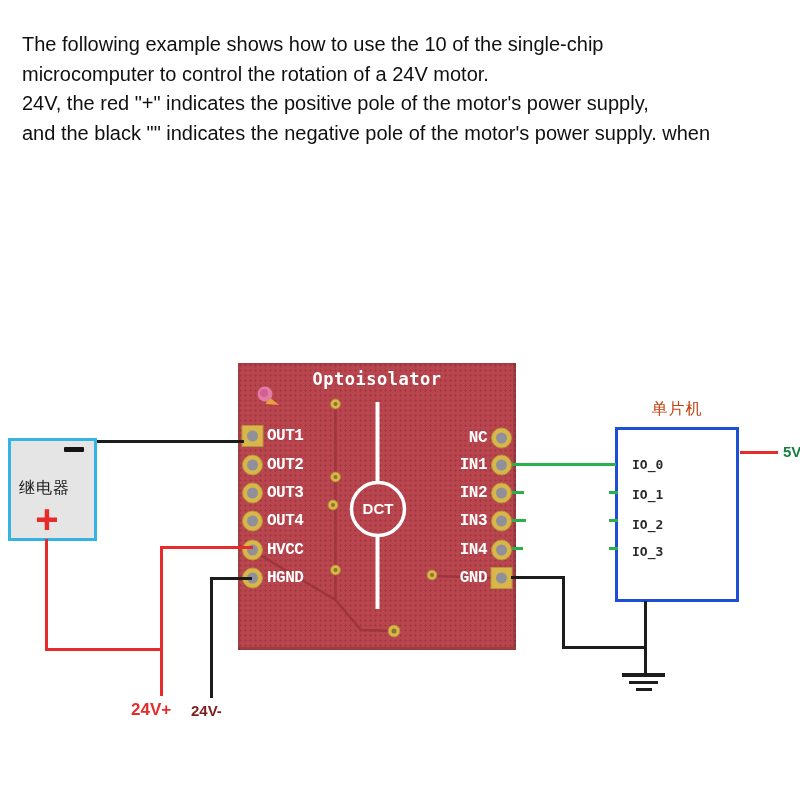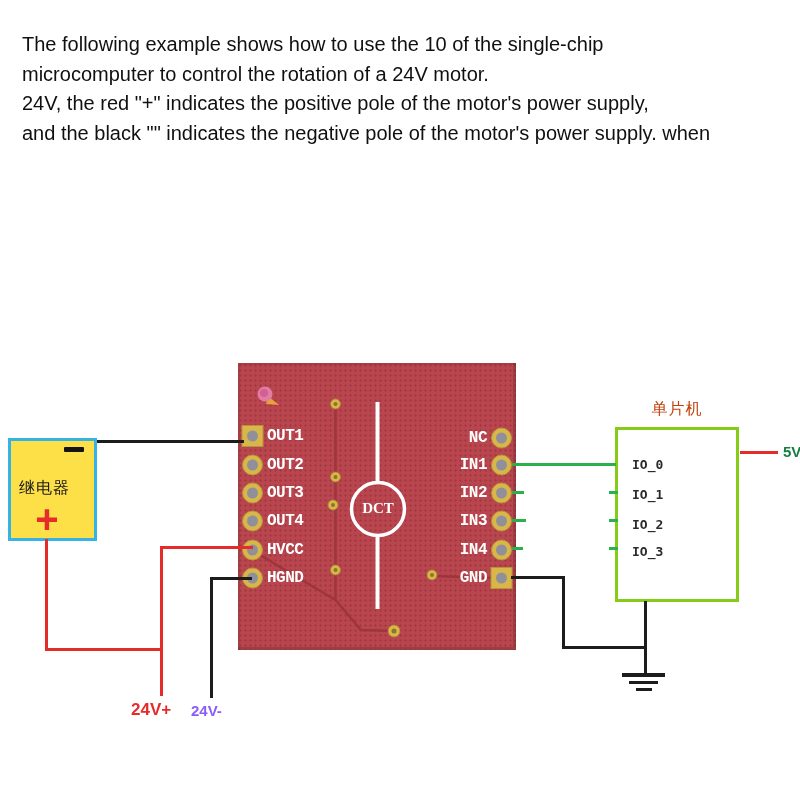--- a/index.html
+++ b/index.html
@@ -19,31 +19,31 @@
          background-size:5px 5px;
          box-shadow:inset -3px -3px 0 rgba(0,0,0,0.14), inset 2px 2px 0 rgba(0,0,0,0.10);}
   .board svg{position:absolute;left:0;top:0;}
   .btitle{position:absolute;top:6px;left:0;width:100%;text-align:center;color:#fff;
           font-family:"DejaVu Sans Mono",monospace;font-weight:bold;font-size:17px;letter-spacing:0.5px;}
   .pinlab{position:absolute;color:#fff;font-family:Liberation Mono, monospace;
           font-weight:bold;font-size:16px;height:19px;line-height:19px;letter-spacing:-0.5px;}
   .pl-left{left:29px;}
   .pl-right{right:29px;width:70px;text-align:right;}
   .dct{position:absolute;left:114px;top:137px;width:52px;text-align:center;color:#fff;
-       font-family:Liberation Serif, serif;font-weight:bold;font-size:15px;}
-  
-  .relay{position:absolute;left:8px;top:438px;width:89px;height:103px;background:#fde047;
+       font-family:Liberation Sans, sans-serif;font-weight:bold;font-size:15px;}
+  
+  .relay{position:absolute;left:8px;top:438px;width:89px;height:103px;background:#e5e5e5;
          border:3px solid #35b3e5;box-sizing:border-box;z-index:3;}
   .relay-minus{position:absolute;left:53px;top:6px;width:20px;height:5px;background:#141414;border-radius:1px;}
   .relay-name{position:absolute;left:8px;top:37px;font-size:16px;color:#1a1a1a;letter-spacing:1px;}
   .relay-plus{position:absolute;left:22px;top:60px;width:28px;height:36px;line-height:36px;
               text-align:center;font-size:40px;font-weight:bold;color:#e62b2b;}
   
   .mcu{position:absolute;left:615px;top:427px;width:124px;height:175px;background:#fff;
-       border:3px solid #84cc16;box-sizing:border-box;z-index:3;}
+       border:3px solid #1d4ed8;box-sizing:border-box;z-index:3;}
   .mcu-pin{position:absolute;left:14px;height:18px;line-height:18px;
            font-family:"DejaVu Sans Mono",monospace;font-weight:bold;font-size:13px;color:#2b2b2b;}
   .mcu-title{position:absolute;left:615px;top:399px;width:124px;text-align:center;
              font-size:16px;color:#c2410c;z-index:3;letter-spacing:1px;}
   .vlabel{position:absolute;font-weight:bold;z-index:5;}
   .gndbar{position:absolute;background:#1c1c1c;z-index:4;}
 </style>
 </head>
 <body>
 
@@ -147,20 +147,21 @@
         </g>
       <g>
           <circle cx="263.5" cy="187" r="10" fill="#d8b64a" stroke="#b5953a"></circle>
           <circle cx="263.5" cy="187" r="5.5" fill="#90909a"></circle>
         </g>
       <g>
           <rect x="253" y="204.5" width="21" height="21" fill="#d8b64a" stroke="#b5953a"></rect>
           <circle cx="263.5" cy="215" r="5.5" fill="#90909a"></circle>
         </g>
     </svg>
+    <div class="btitle">Optoisolator</div>
     <div class="dct">DCT</div>
     <div class="pinlab pl-left" style="top:64px">OUT1</div>
     <div class="pinlab pl-left" style="top:93px">OUT2</div>
     <div class="pinlab pl-left" style="top:121px">OUT3</div>
     <div class="pinlab pl-left" style="top:149px">OUT4</div>
     <div class="pinlab pl-left" style="top:178px">HVCC</div>
     <div class="pinlab pl-left" style="top:206px">HGND</div>
     <div class="pinlab pl-right" style="top:66px">NC</div>
     <div class="pinlab pl-right" style="top:93px">IN1</div>
     <div class="pinlab pl-right" style="top:121px">IN2</div>
@@ -204,15 +205,15 @@
   <div class="wire wg" style="left:512px;top:463px;width:104px;height:3px"></div>
   <div class="wire wg" style="left:512px;top:491px;width:12px;height:3px"></div>
   <div class="wire wg" style="left:512px;top:519px;width:14px;height:3px"></div>
   <div class="wire wg" style="left:512px;top:547px;width:11px;height:3px"></div>
   <div class="wire wg" style="left:609px;top:491px;width:9px;height:3px"></div>
   <div class="wire wg" style="left:609px;top:519px;width:9px;height:3px"></div>
   <div class="wire wg" style="left:609px;top:547px;width:9px;height:3px"></div>
 
   <div class="vlabel" style="left:783px;top:443px;font-size:15px;color:#15803d">5V</div>
   <div class="vlabel" style="left:131px;top:700px;font-size:17px;color:#e62b2b">24V+</div>
-  <div class="vlabel" style="left:191px;top:702px;font-size:15px;color:#8b5cf6">24V-</div>
+  <div class="vlabel" style="left:191px;top:702px;font-size:15px;color:#7f1d1d">24V-</div>
 
 </div>
 
 </body></html>

